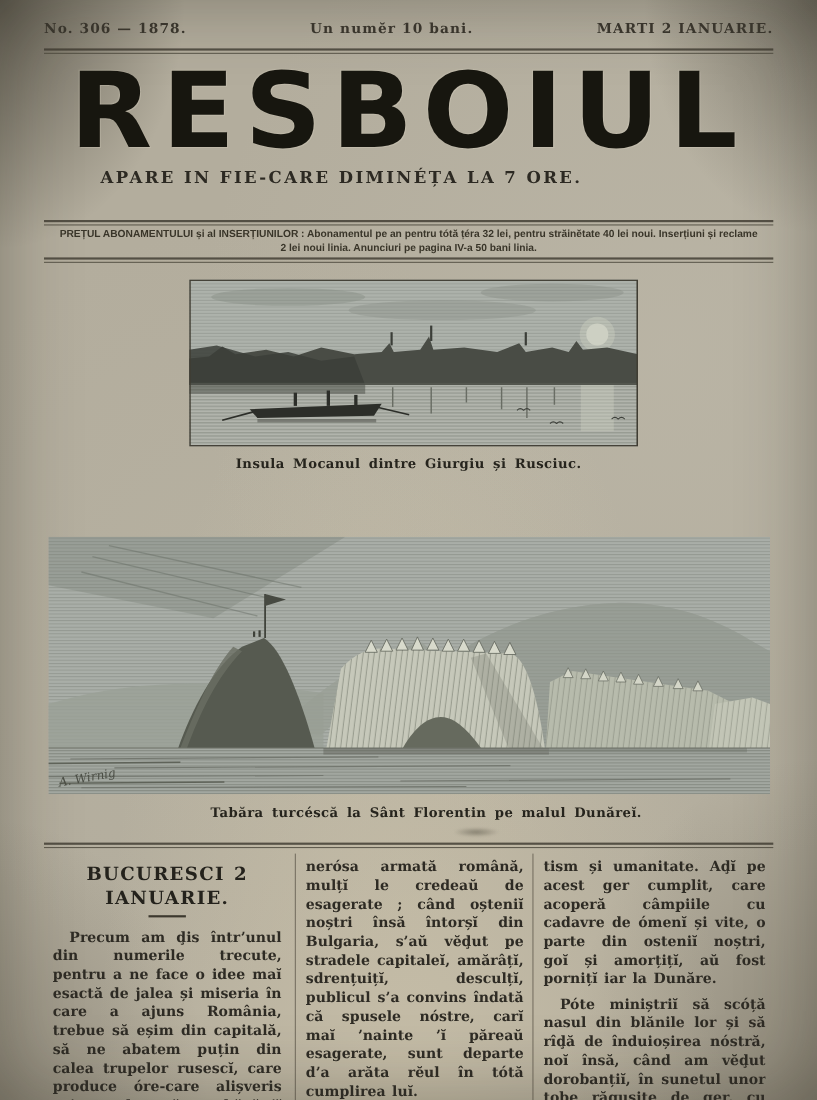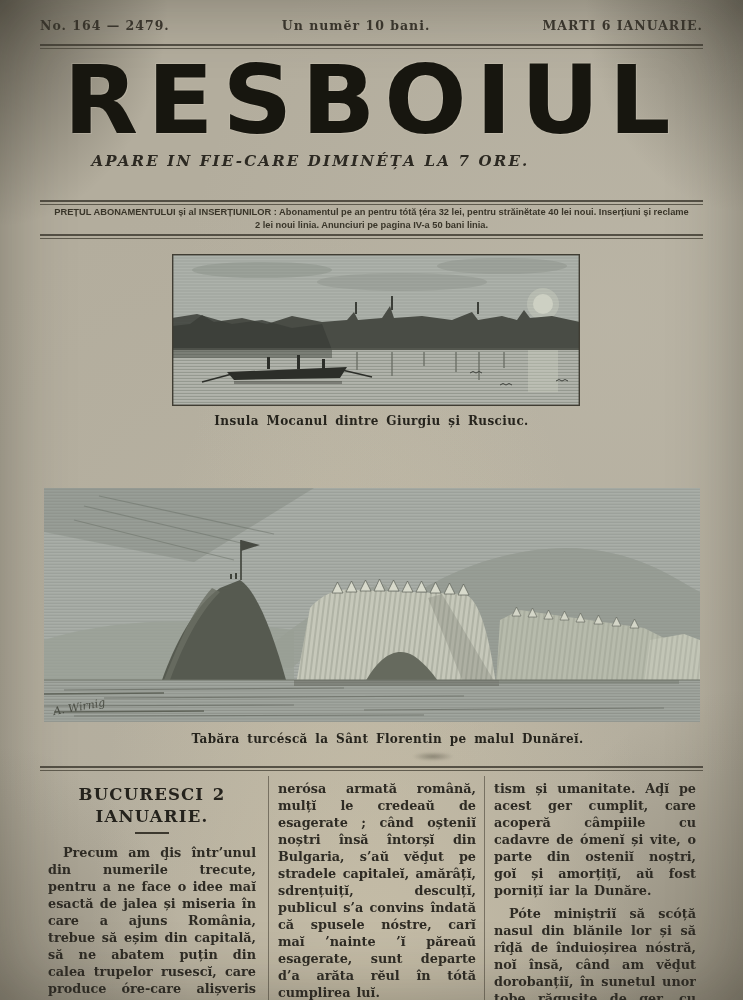--- a/index.html
+++ b/index.html
@@ -28,21 +28,21 @@
   .hdr{top:18px;left:40px;width:663px;display:flex;justify-content:space-between;
        font-size:12.5px;font-weight:bold;letter-spacing:1px;color:#39352c;}
   
   .masthead{top:52px;left:0;width:743px;text-align:center;
     font-family:"DejaVu Sans","Liberation Sans",sans-serif;
     font-size:97px;font-weight:800;letter-spacing:9px;line-height:1;
     color:#17160ف;color:#17160f;
     text-shadow:1px 1px 0 rgba(226,221,204,.25), -1px -1px 0 rgba(226,221,204,.18);
     transform:scaleY(.98);}
   .subtitle{top:152px;left:0;width:621px;text-align:center;
-    font-size:15px;font-weight:600;letter-spacing:2.2px;color:#2c2922;font-style:italic;}
+    font-size:15px;font-weight:600;letter-spacing:2.2px;color:#2c2922;}
   .address{top:178px;left:0;width:743px;text-align:center;
     font-size:13px;letter-spacing:3px;color:#35322a;}
   .pricing{top:206px;left:44px;width:655px;text-align:center;
     font-family:Liberation Sans, sans-serif;
     font-size:9.3px;font-weight:bold;line-height:1.35;color:#393529;}
   
   .fig1{top:254px;left:172px;width:408px;height:152px;}
   .fig2{top:488px;left:44px;width:656px;height:234px;}
   .caption{width:743px;left:0;text-align:center;font-weight:bold;font-size:12px;
     letter-spacing:.4px;word-spacing:3px;color:#26241d;}
@@ -57,23 +57,23 @@
     color:#2e2b24;word-spacing:1.5px;overflow:hidden;}
   .col p{margin:0 0 6px 0;font-weight:bold;}
   .col p.ind{text-indent:15px;}
 </style>
 </head>
 <body>
 
 <div id="page">
 
   <div class="abs hdr">
-    <span>No. 164 — 2479.</span>
+    <span>No. 306 — 1878.</span>
     <span>Un numĕr 10 bani.</span>
-    <span>MARTI 6 IANUARIE.</span>
+    <span>MARTI 2 IANUARIE.</span>
   </div>
   <div class="abs rule2" style="top:44px;left:40px;width:663px;"></div>
 
   <div class="abs masthead">RESBOIUL</div>
   <div class="abs subtitle">APARE IN FIE-CARE DIMINÉȚA LA 7 ORE.</div>
   <div class="abs rule2" style="top:200px;left:40px;width:663px;"></div>
 
   <div class="abs pricing">
     <div>PREȚUL ABONAMENTULUI și al INSERȚIUNILOR : Abonamentul pe an pentru tótă țéra 32 lei, pentru străinĕtate 40 lei noui. Inserțiuni și reclame</div>
     <div>2 lei noui linia. Anunciuri pe pagina IV-a 50 bani linia.</div>

